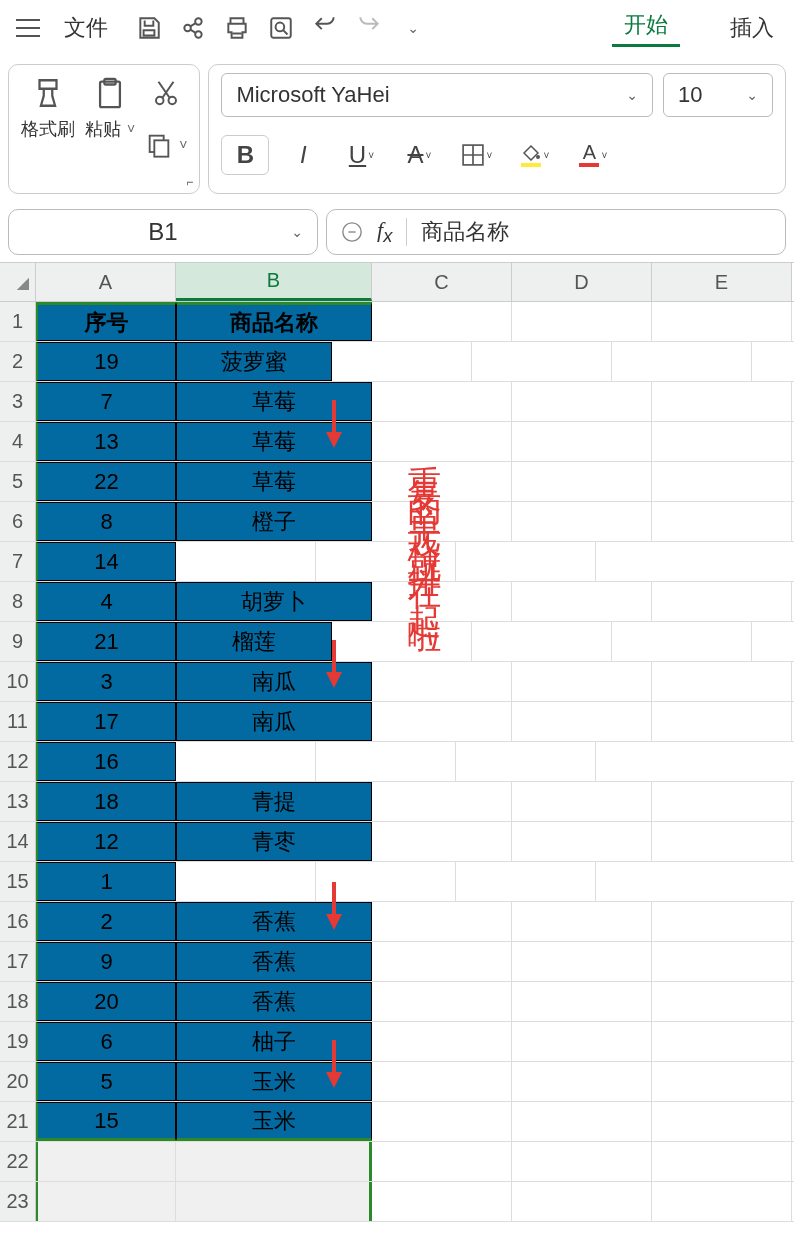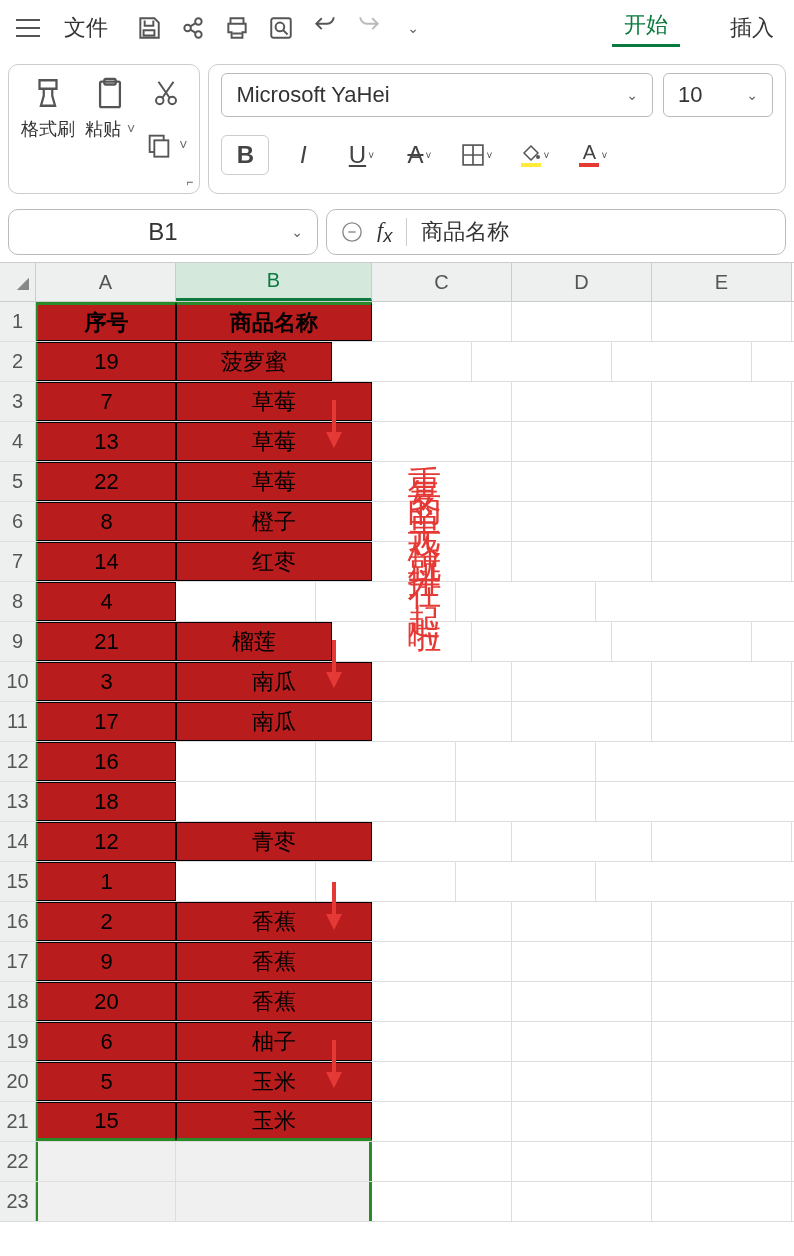--- a/index.html
+++ b/index.html
@@ -46,21 +46,21 @@
 .col-head { background: #eef0ef; border-right: 1px solid #ccc; display: flex; align-items: center; justify-content: center; font-size: 20px; color: #555; }
 .col-head.selected { background: #d4e8dc; color: #0a7a3f; border-bottom: 3px solid #0a7a3f; position: relative; }
 .colA { width: 140px; }
 .colB { width: 196px; }
 .colC, .colD, .colE { width: 140px; }
 
 .rows { }
 .row { display: flex; height: 40px; border-bottom: 1px solid #ddd; }
 .row-head { width: 36px; background: #eef0ef; border-right: 1px solid #ccc; display: flex; align-items: center; justify-content: center; font-size: 20px; color: #555; }
 .cell { border-right: 1px solid #ddd; display: flex; align-items: center; justify-content: center; font-size: 22px; position: relative; }
-.cell.colA, .cell.colB { background: #b91c1c; }
+.cell.colA, .cell.colB { background: #0369a1; }
 .cell.header-cell { font-weight: bold; }
 .cell.colA { border-left: 2px solid #2a8a2a; }
 .outer-border-right { border-right: 3px solid #2a8a2a; }
 
 
 .data-cell { border: 1px solid #000; }
 
 
 .annotation { position: absolute; left: 402px; top: 136px; font-size: 34px; color: #e53935; writing-mode: vertical-rl; letter-spacing: 14px; font-weight: 500; }
 .arrow-down { position: absolute; width: 16px; height: 48px; }
@@ -289,28 +289,28 @@
         <div class="row-head">6</div>
         <div class="cell colA data-cell " style="width:140px;">8</div>
         <div class="cell colB data-cell outer-border-right " style="width:196px;">橙子</div>
         <div class="cell colC" style="width:140px"></div>
         <div class="cell colD" style="width:140px"></div>
         <div class="cell colE" style="width:140px"></div>
       </div>
       <div class="row">
         <div class="row-head">7</div>
         <div class="cell colA data-cell " style="width:140px;">14</div>
-        <div class="cell colB data-cell outer-border-right " style="width:196px;">红枣</div>
         <div class="cell colC" style="width:140px"></div>
         <div class="cell colD" style="width:140px"></div>
         <div class="cell colE" style="width:140px"></div>
       </div>
       <div class="row">
         <div class="row-head">8</div>
         <div class="cell colA data-cell " style="width:140px;">4</div>
+        <div class="cell colB data-cell outer-border-right " style="width:196px;">胡萝卜</div>
         <div class="cell colC" style="width:140px"></div>
         <div class="cell colD" style="width:140px"></div>
         <div class="cell colE" style="width:140px"></div>
       </div>
       <div class="row">
         <div class="row-head">9</div>
         <div class="cell colA data-cell " style="width:140px;">21</div>
         <div class="cell colB data-cell outer-border-right " style="width:156px;">榴莲</div>
         <div class="cell colC" style="width:140px"></div>
         <div class="cell colD" style="width:140px"></div>
@@ -335,20 +335,21 @@
       <div class="row">
         <div class="row-head">12</div>
         <div class="cell colA data-cell " style="width:140px;">16</div>
         <div class="cell colC" style="width:140px"></div>
         <div class="cell colD" style="width:140px"></div>
         <div class="cell colE" style="width:140px"></div>
       </div>
       <div class="row">
         <div class="row-head">13</div>
         <div class="cell colA data-cell " style="width:140px;">18</div>
+        <div class="cell colB data-cell outer-border-right " style="width:196px;">青提</div>
         <div class="cell colC" style="width:140px"></div>
         <div class="cell colD" style="width:140px"></div>
         <div class="cell colE" style="width:140px"></div>
       </div>
       <div class="row">
         <div class="row-head">14</div>
         <div class="cell colA data-cell " style="width:140px;">12</div>
         <div class="cell colB data-cell outer-border-right " style="width:196px;">青枣</div>
         <div class="cell colC" style="width:140px"></div>
         <div class="cell colD" style="width:140px"></div>

